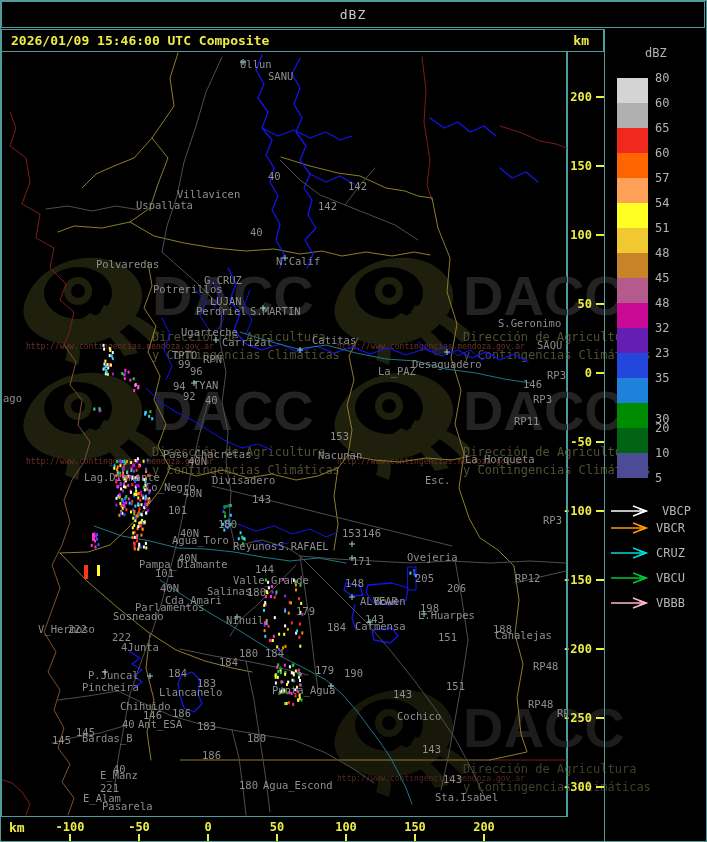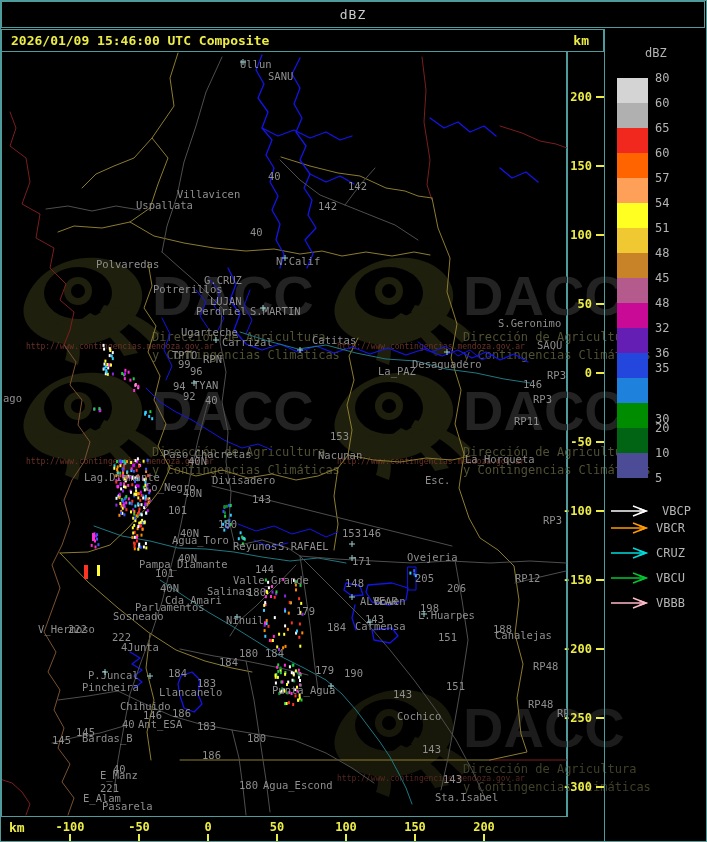--- a/index.html
+++ b/index.html
@@ -828,22 +828,22 @@
       <div class="swlabel" style="top: 96px;">60</div>
       <div class="swlabel" style="top: 121px;">65</div>
       <div class="swlabel" style="top: 146px;">60</div>
       <div class="swlabel" style="top: 171px;">57</div>
       <div class="swlabel" style="top: 196px;">54</div>
       <div class="swlabel" style="top: 221px;">51</div>
       <div class="swlabel" style="top: 246px;">48</div>
       <div class="swlabel" style="top: 271px;">45</div>
       <div class="swlabel" style="top: 296px;">48</div>
       <div class="swlabel" style="top: 321px;">32</div>
-      <div class="swlabel" style="top: 346px;">36</div>
-      <div class="swlabel" style="top: 361px; text-align: center;">35</div>
+      <div class="swlabel" style="top: 346px;">23</div>
+      <div class="swlabel" style="top: 371px; text-align: center;">35</div>
       <div class="swlabel" style="top: 412px;">30</div>
       <div class="swlabel" style="top: 421px;">20</div>
       <div class="swlabel" style="top: 446px;">10</div>
       <div class="swlabel" style="top: 471px;">5</div>
     </div>
   <div id="vectors">
       <div class="vecrow" style="top: 503px; gap: 6px;">
         <svg width="40" height="16">
           <g stroke="#ffffff" stroke-width="1.4" fill="none">
             <line x1="2" y1="8" x2="36" y2="8"></line>

